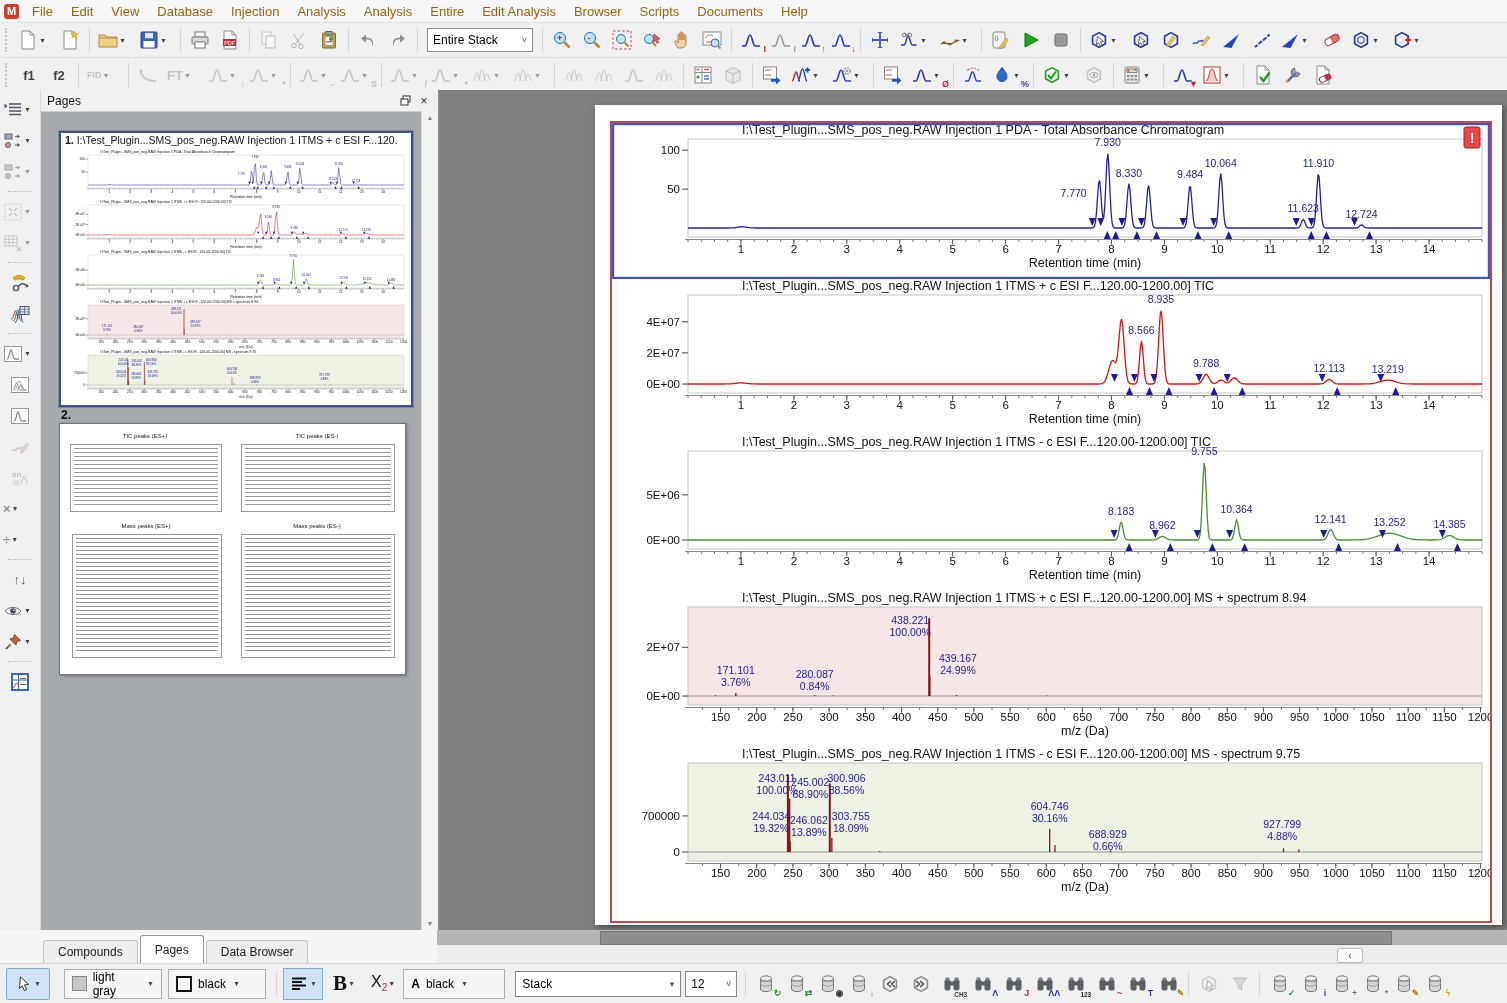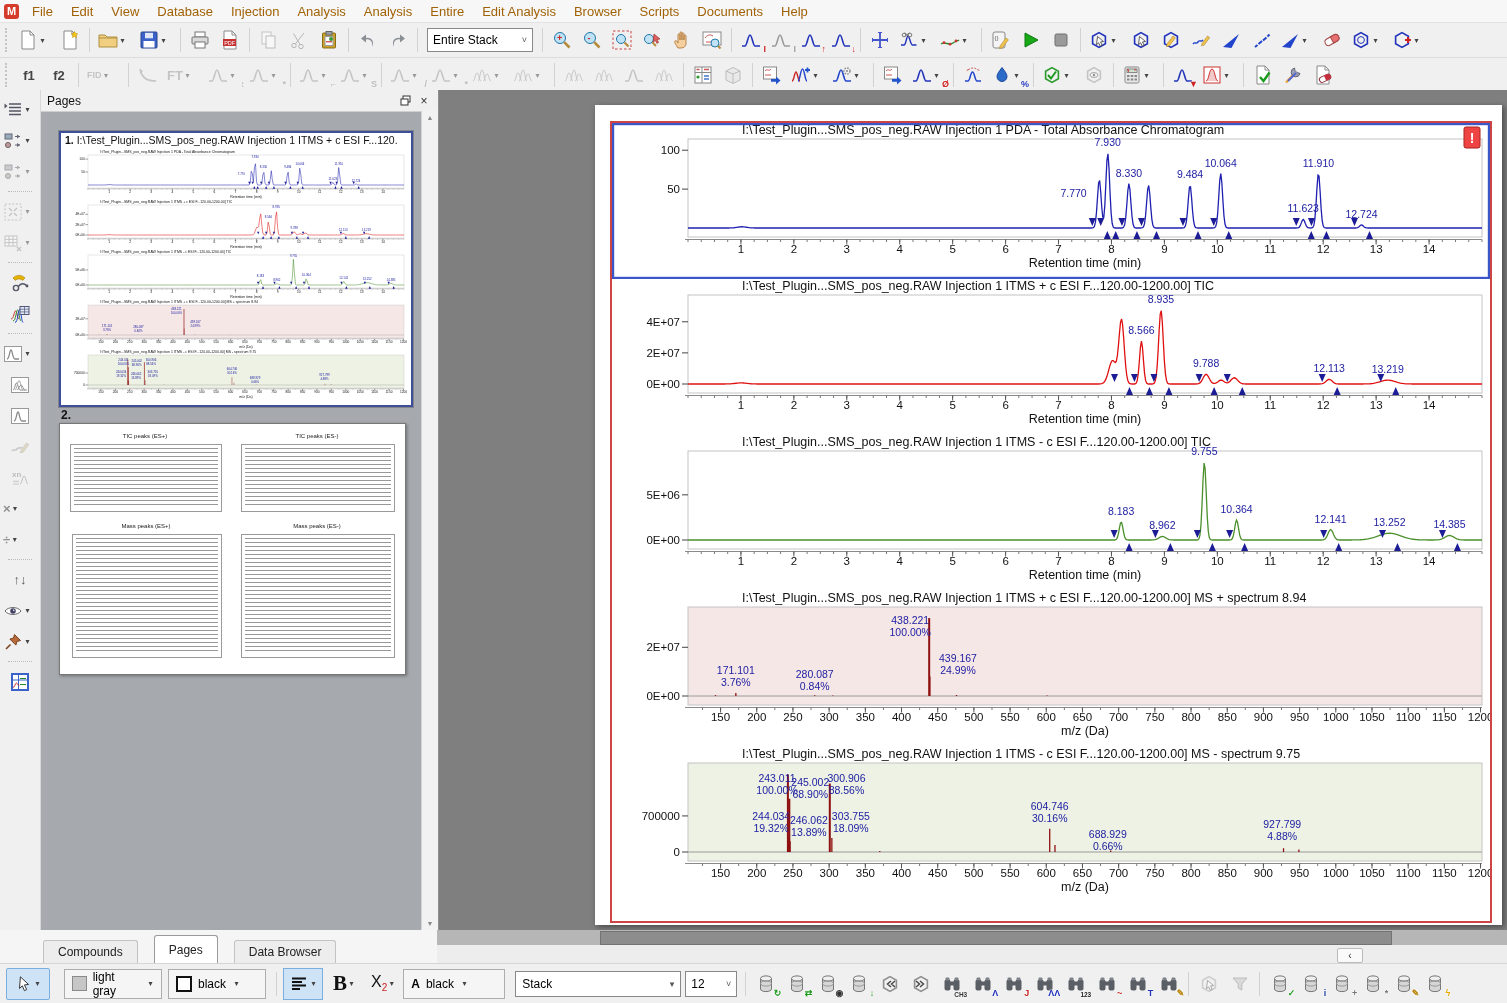--- a/index.html
+++ b/index.html
@@ -40,21 +40,21 @@
   .t2title{position:absolute;font-size:6px;color:#222;width:150px;text-align:center}
   .t2box{position:absolute;border:1px solid #9a9a9a;background:#fff}
   .t2rows{position:absolute;left:3px;right:3px;top:3px;bottom:3px;background:repeating-linear-gradient(180deg,rgba(50,50,55,.5) 0 1px,transparent 1px 4px)}
   .mainarea{flex:1;position:relative;background:#7f7f7f}
   .page{position:absolute;left:156px;top:15px;width:907px;height:820px;background:#fff;box-shadow:2px 2px 6px rgba(0,0,0,.45)}
   .stack{position:absolute;left:15px;top:16px;width:878px;height:798px;border:2px solid #cc4444;background:#fff}
   .pane{position:relative;width:878px}
   
   .tabsrow{position:absolute;top:930px;left:0;width:1507px;height:33px;background:#f5f5f5}
   .tabsleft{position:absolute;left:0;top:0;width:437px;height:33px;background:#f5f5f5;display:flex;align-items:flex-end;padding-left:43px;box-sizing:border-box}
-  .tab{height:22px;display:flex;align-items:center;padding:0 14px;font-size:12px;background:#ededed;border:1px solid #c2c2c2;border-bottom:none;margin-right:16px;border-radius:3px 3px 0 0;color:#222}
+  .tab{height:22px;display:flex;align-items:center;padding:0 14px;font-size:12px;background:#ededed;border:1px solid #c2c2c2;border-bottom:none;margin-right:2px;border-radius:3px 3px 0 0;color:#222}
   .tab.active{background:#fff;height:27px;border-color:#9a9a9a}
   .tabsright{position:absolute;left:437px;top:0;right:0;height:33px;background:#ededed}
   .hscroll{position:absolute;left:0;top:0;right:0;height:15px;background:#b6b6b6}
   .hthumb{position:absolute;left:163px;top:1px;width:790px;height:12px;background:#8d8d8d;border:1px solid #737373}
   .collapse{position:absolute;left:900px;top:18px;width:24px;height:13px;background:#fafafa;border:1px solid #bbb;border-radius:2px;font-size:10px;display:flex;align-items:center;justify-content:center;color:#333}
   
   .bottombar{position:absolute;top:963px;left:0;width:1507px;height:40px;background:#f0f0f0;border-top:1px solid #d5d5d5;display:flex;align-items:center;padding-left:6px;box-sizing:border-box}
   .ptrbtn{position:relative;width:42px;height:30px;background:#cfe3f7;border:1px solid #7aaede;display:flex;align-items:center;justify-content:center;border-radius:2px;margin-right:14px;flex:none}
   .dropbox{display:flex;align-items:center;height:28px;border:1px solid #adadad;background:#f5f5f5;padding:0 7px;margin-right:6px;font-size:12px;gap:6px;flex:none}
   .sw{width:13px;height:13px;background:#c6c6c6;border:1px solid #8a8a8a}

